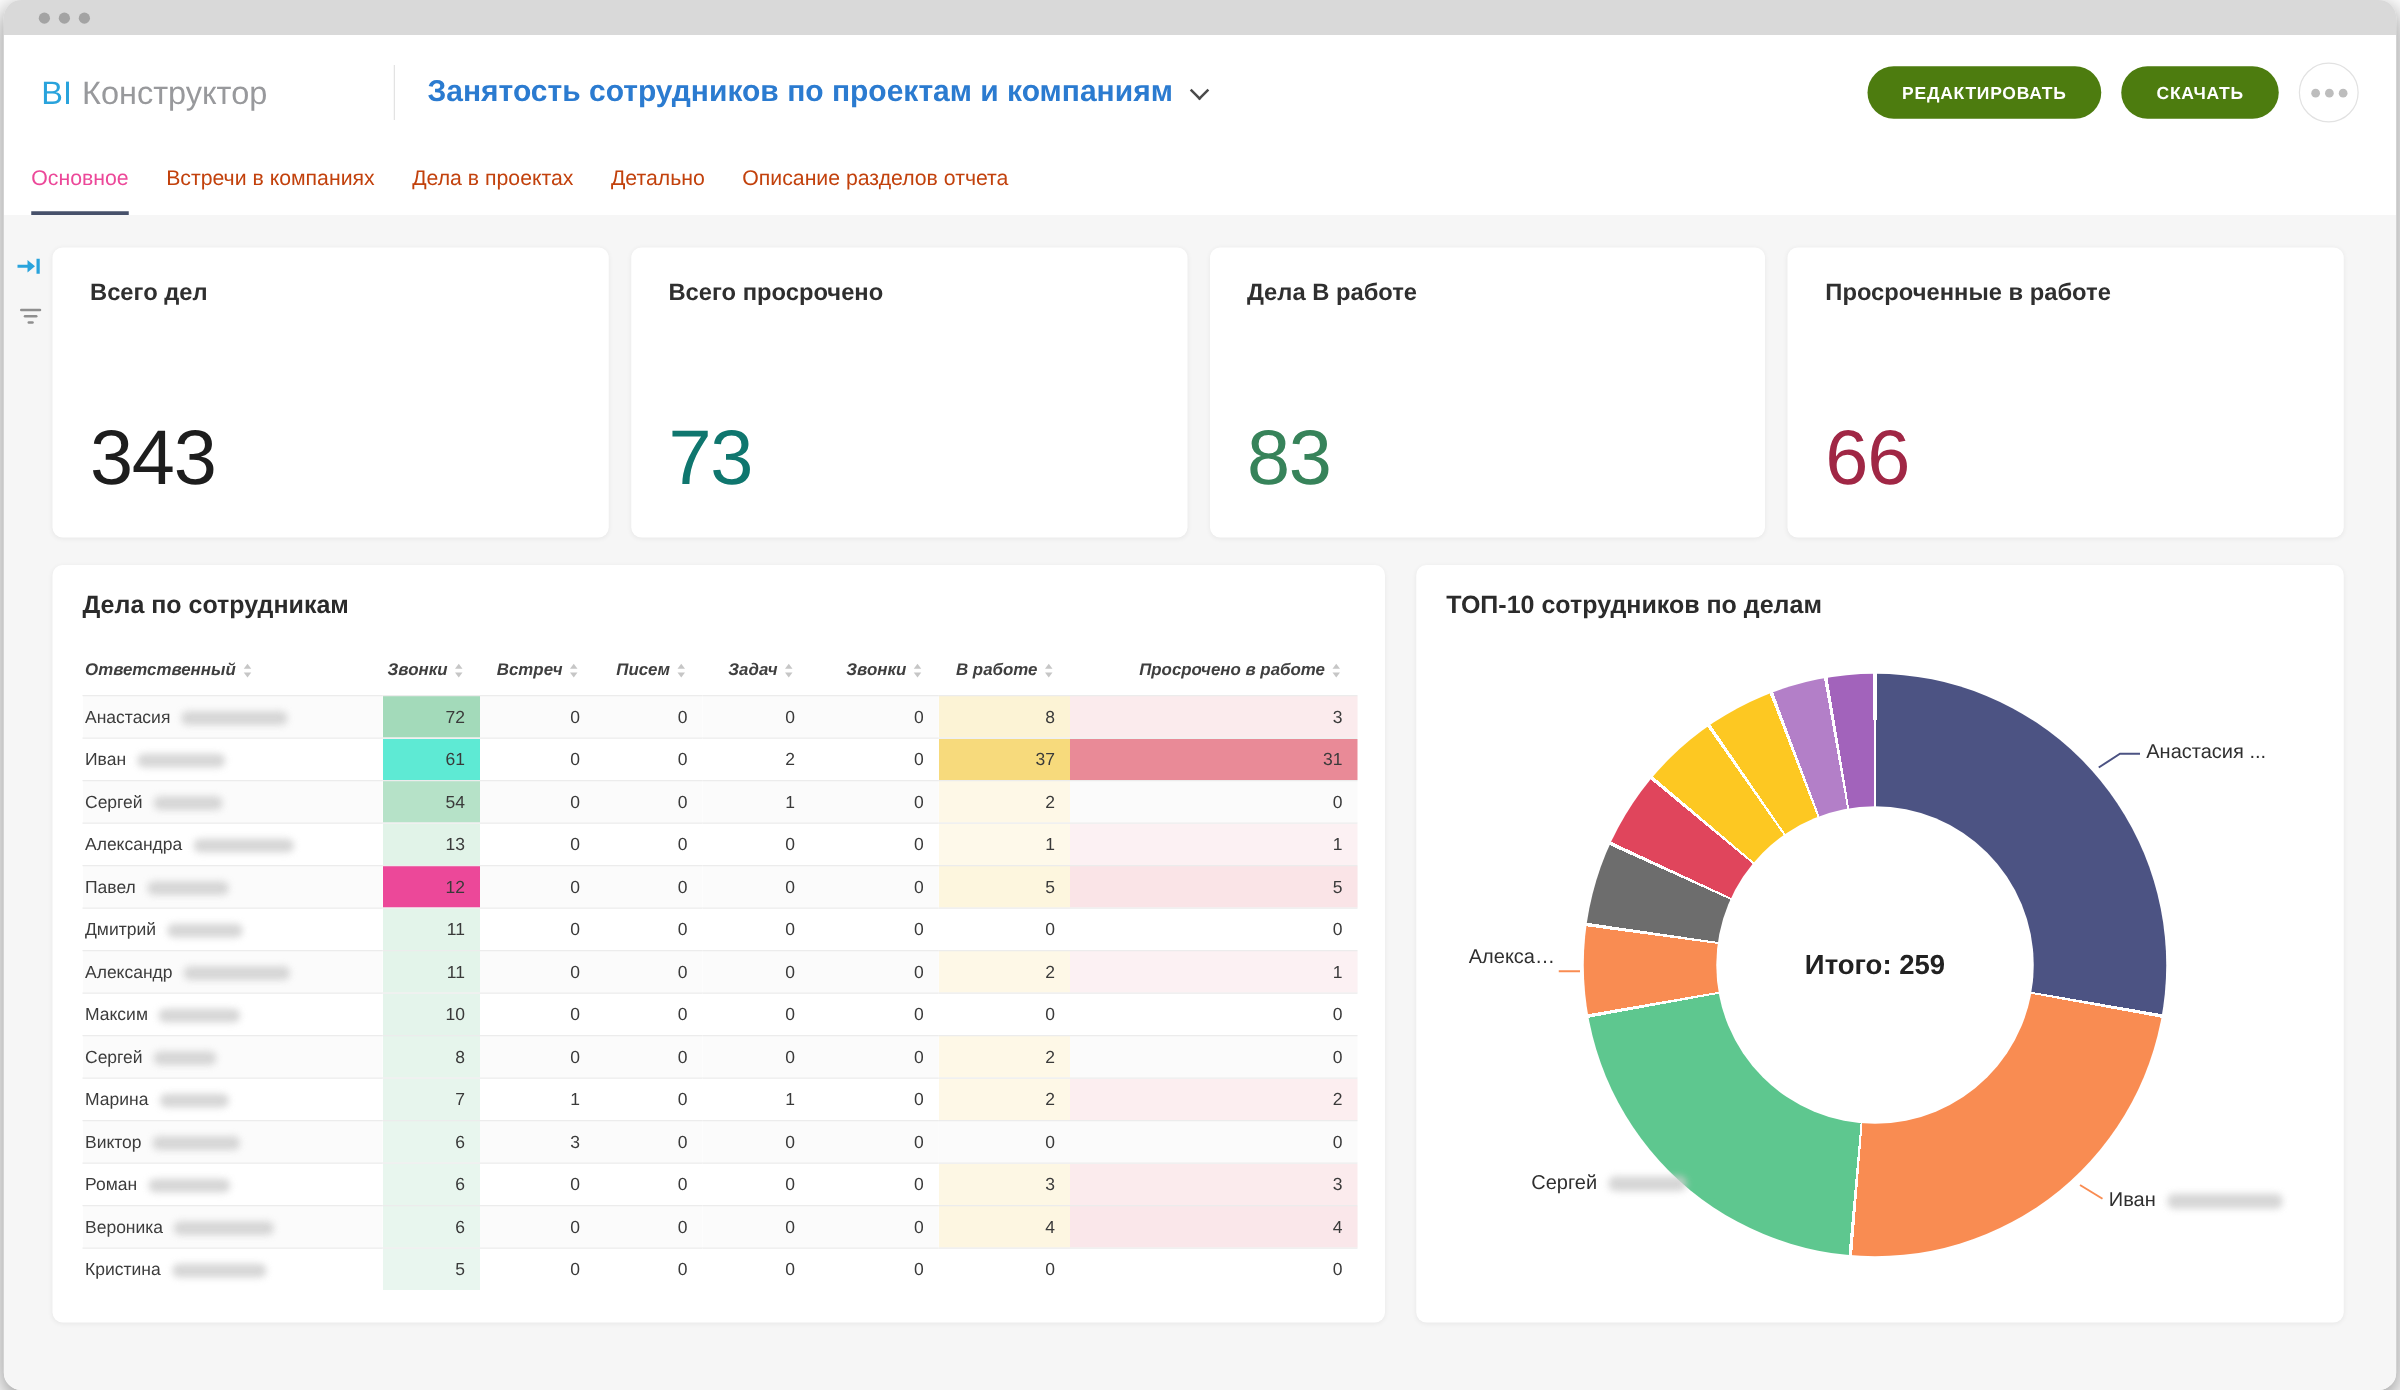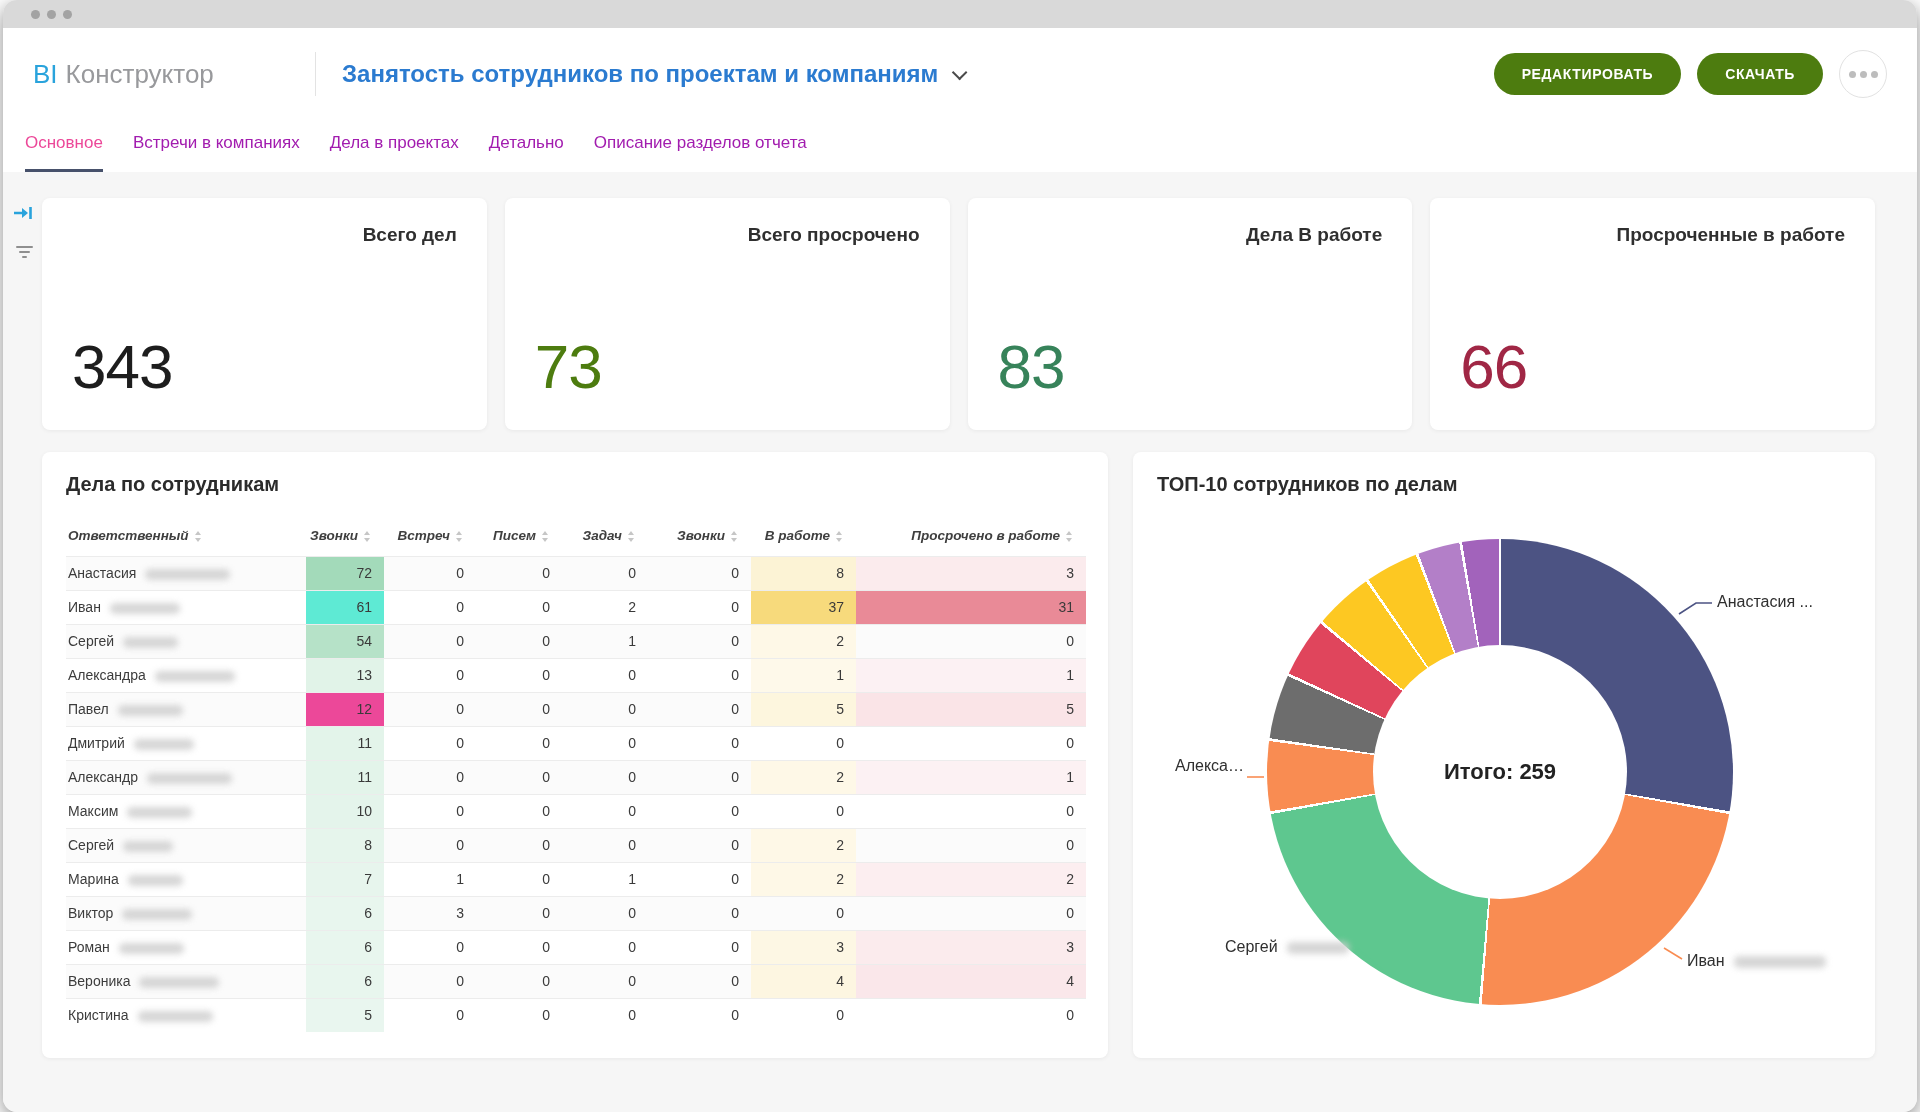--- a/index.html
+++ b/index.html
@@ -25,31 +25,31 @@
     transform:rotate(45deg) translateY(-3px); }
   .actions { margin-left:auto; display:flex; align-items:center; gap:16px; }
   .pill-btn { border:none; background:#4d7c0f; color:#fff; font-family:inherit; font-size:14px; font-weight:700;
     letter-spacing:.6px; padding:0 28px; height:42px; border-radius:22px; cursor:pointer; }
   .more-btn { width:48px; height:48px; border-radius:50%; background:#fff; border:1px solid #e2e2e2;
     display:flex; align-items:center; justify-content:center; gap:4px; cursor:pointer; }
   .more-btn i { width:7px; height:7px; border-radius:50%; background:#bdbdbd; }
 
   
   .tabs { background:#fff; height:52px; display:flex; align-items:flex-end; gap:30px; padding-left:22px; }
-  .tab { font-size:17px; color:#a21caf; padding-bottom:16px; cursor:pointer; border-bottom:3px solid transparent; }
+  .tab { font-size:17px; color:#c2410c; padding-bottom:16px; cursor:pointer; border-bottom:3px solid transparent; }
   .tab.active { color:#ec4899; border-bottom-color:#47516b; }
 
   
   .main { position:relative; height:968px; background:#f6f6f6; padding:26px 42px 0 39px; }
   .side-icons { position:absolute; left:8px; top:33px; width:26px; display:flex; flex-direction:column; gap:18px; align-items:center; }
   .side-icons .ic { cursor:pointer; }
   .flt b { display:block; background:#8f8f8f; height:2.5px; border-radius:2px; margin:2.5px auto; }
   .flt b:nth-child(1){width:17px;} .flt b:nth-child(2){width:11px;} .flt b:nth-child(3){width:5px;}
 
-  .kpi-row { display:flex; gap:18px;text-align:right; }
+  .kpi-row { display:flex; gap:18px; }
   .card { background:#fff; border-radius:8px; box-shadow:0 1px 4px rgba(20,20,20,.06); }
   .kpi { flex:1; height:232px; padding:26px 30px; position:relative; }
   .kpi .lbl { font-size:19px; font-weight:600; color:#2f2f2f; }
   .kpi .val { position:absolute; left:30px; bottom:28px; font-size:62px; font-weight:500; letter-spacing:-1px; }
 
   .bottom-row { display:flex; gap:25px; margin-top:22px; }
   .tbl-card { width:1066px; height:606px; padding:21px 22px 0 24px; }
   .sec-title { font-size:20px; font-weight:700; color:#2b2b2b; }
 
   table { width:100%; border-collapse:collapse; table-layout:fixed; margin-top:20px; }
@@ -134,21 +134,21 @@
         </span>
     </div>
 
     <section class="kpi-row" id="kpiRow">
         <div class="card kpi">
           <div class="lbl">Всего дел</div>
           <div class="val" style="color: rgb(29, 29, 29);">343</div>
         </div>
         <div class="card kpi">
           <div class="lbl">Всего просрочено</div>
-          <div class="val" style="color: #4d7c0f;">73</div>
+          <div class="val" style="color: #0f766e;">73</div>
         </div>
         <div class="card kpi">
           <div class="lbl">Дела В работе</div>
           <div class="val" style="color: rgb(55, 131, 90);">83</div>
         </div>
         <div class="card kpi">
           <div class="lbl">Просроченные в работе</div>
           <div class="val" style="color: rgb(160, 39, 69);">66</div>
         </div>
       </section>

